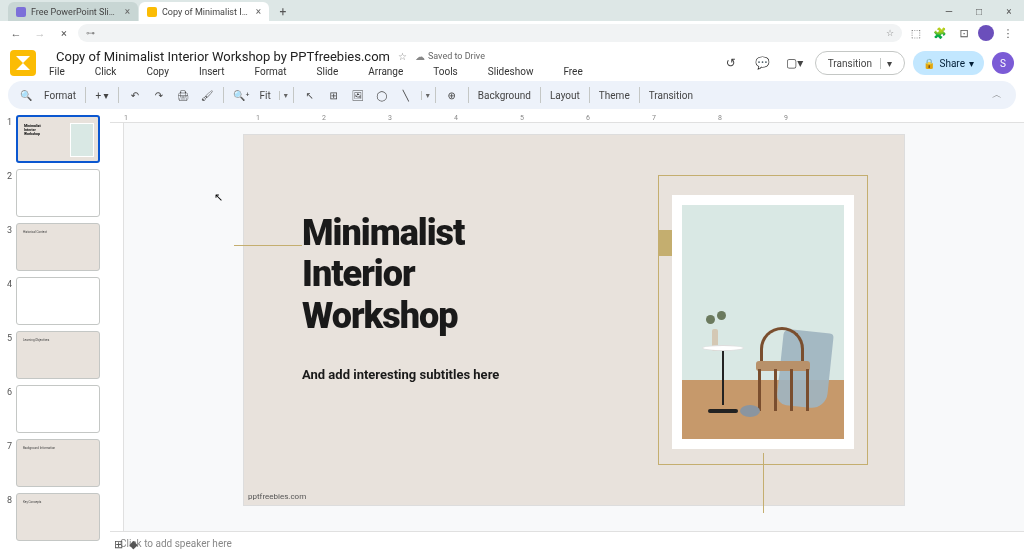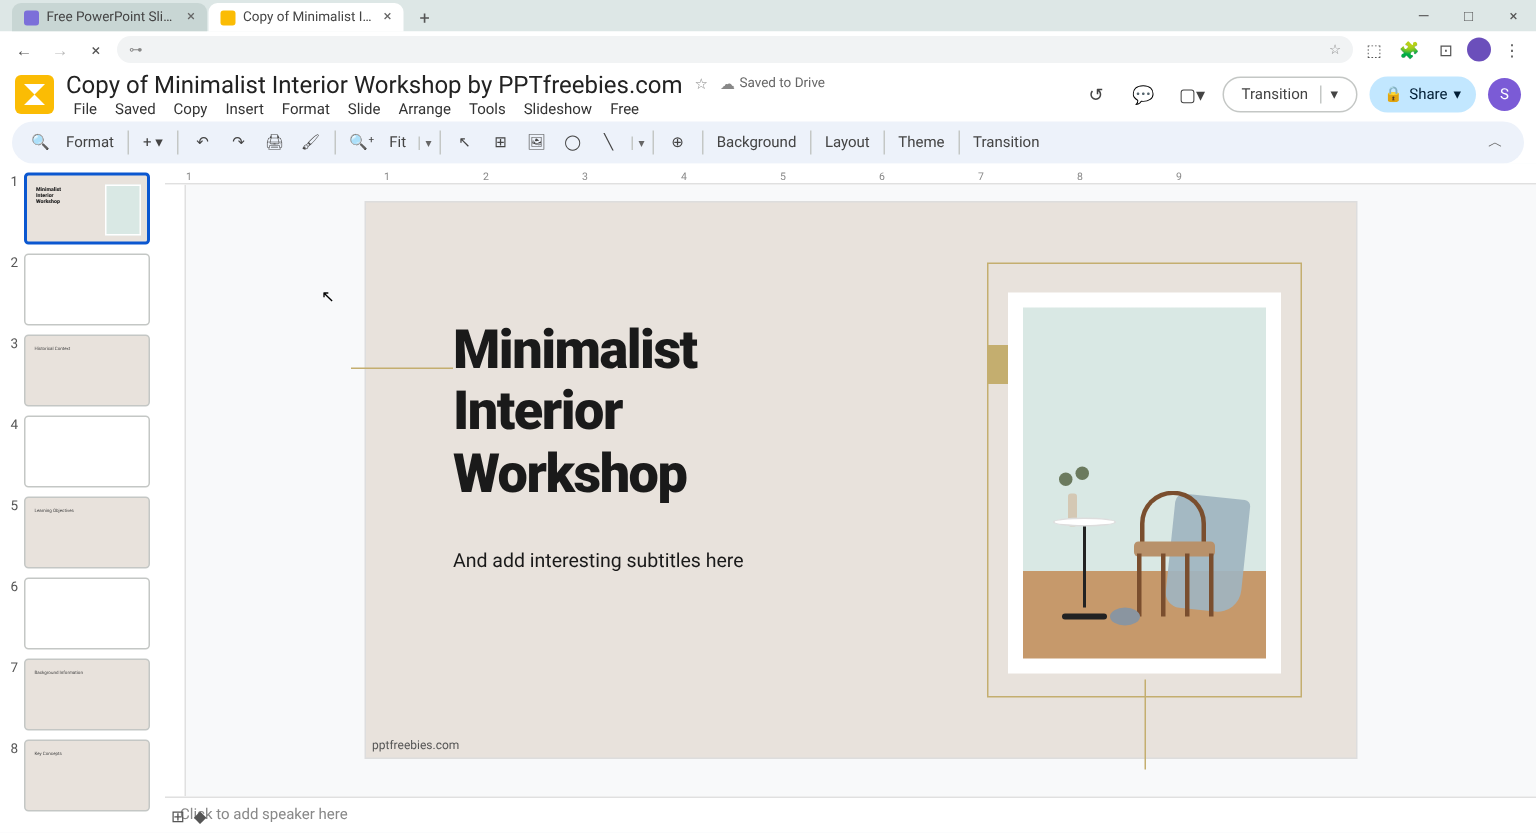--- a/index.html
+++ b/index.html
@@ -22,25 +22,25 @@
 .url-icon { margin-right: 6px; color: #888; font-size: 9px; }
 .addr-icon { width: 20px; height: 20px; display: flex; align-items: center; justify-content: center; color: #555; font-size: 11px; }
 .avatar { width: 16px; height: 16px; border-radius: 50%; background: #6b4fbb; display: flex; align-items: center; justify-content: center; color: #fff; font-size: 8px; }
 
 
 .app-header { height: 36px; display: flex; align-items: center; padding: 0 10px; }
 .app-logo { width: 26px; height: 26px; background: #fbbc04; border-radius: 4px; margin-right: 8px; display: flex; align-items: center; justify-content: center; }
 .app-logo::after { content: ""; width: 14px; height: 14px; background: #fff; clip-path: polygon(0 0, 100% 0, 50% 50%, 100% 100%, 0 100%, 50% 50%); }
 .title-area { display: flex; flex-direction: column; gap: 1px; }
 .doc-title-row { display: flex; align-items: center; gap: 8px; }
-.doc-title { font-size: 16px; color: #222; }
+.doc-title { font-size: 13px; color: #222; margin-left: 12px; }
 .star { color: #888; font-size: 10px; }
 .saved { font-size: 9px; color: #666; display: flex; align-items: center; gap: 3px; }
 .cloud { color: #888; font-size: 10px; }
-.menubar { display: flex; gap: 2px; }
+.menubar { display: flex; gap: 20px; }
 .menu-item { font-size: 10px; color: #333; padding: 1px 5px; }
 .header-right { margin-left: auto; display: flex; align-items: center; gap: 8px; }
 .hicon { width: 24px; height: 24px; display: flex; align-items: center; justify-content: center; color: #444; font-size: 12px; }
 .slideshow-btn { height: 24px; border: 1px solid #c4c7c5; border-radius: 16px; padding: 0 12px; display: flex; align-items: center; font-size: 10px; color: #444; }
 .slideshow-caret { border-left: 1px solid #c4c7c5; margin-left: 8px; padding-left: 6px; }
 .share-btn { height: 24px; background: #c2e7ff; border-radius: 16px; padding: 0 10px; display: flex; align-items: center; font-size: 10px; color: #001d35; gap: 4px; }
 .app-avatar { width: 22px; height: 22px; border-radius: 50%; background: #7b5bd6; display: flex; align-items: center; justify-content: center; color: #fff; font-size: 10px; }
 
 
 .toolbar { height: 28px; margin: 0 8px; background: #edf2fa; border-radius: 18px; display: flex; align-items: center; padding: 0 8px; gap: 2px; }
@@ -63,21 +63,21 @@
 
 .canvas-area { flex: 1; background: #f8f9fa; position: relative; display: flex; flex-direction: column; }
 .ruler-h { height: 14px; background: #fff; border-bottom: 1px solid #e0e0e0; display: flex; align-items: flex-end; padding-left: 14px; font-size: 7px; color: #888; }
 .ruler-h span { width: 66px; text-align: left; }
 .canvas-body { flex: 1; display: flex; overflow: hidden; }
 .ruler-v { width: 14px; background: #fff; border-right: 1px solid #e0e0e0; }
 .canvas-scroll { flex: 1; overflow: auto; padding: 12px; display: flex; justify-content: center; align-items: flex-start; position: relative; }
 
 .slide { width: 660px; height: 370px; background: #e8e2dc; position: relative; box-shadow: 0 0 0 1px #ddd; }
 .slide-title { position: absolute; left: 58px; top: 78px; font-size: 36px; font-weight: 900; letter-spacing: -1px; line-height: 1.15; color: #1a1a1a; }
-.slide-sub { position: absolute; left: 58px; top: 232px; font-size: 13px; font-weight: 400; color: #1a1a1a; }
+.slide-sub { position: absolute; left: 58px; top: 232px; font-size: 13px; font-weight: 700; color: #1a1a1a; }
 .slide-footer { position: absolute; left: 0; bottom: 0; font-size: 8px; color: #555; padding: 4px; }
 .deco-frame { position: absolute; right: 36px; top: 40px; width: 210px; height: 290px; border: 1px solid #c4ae6f; }
 .deco-sq { position: absolute; right: 228px; top: 95px; width: 18px; height: 26px; background: #c4ae6f; }
 .deco-line-l { position: absolute; left: -10px; top: 110px; width: 68px; height: 1px; background: #c4ae6f; }
 .deco-line-b { position: absolute; right: 140px; bottom: -8px; width: 1px; height: 60px; background: #c4ae6f; }
 .photo { position: absolute; right: 50px; top: 60px; width: 182px; height: 254px; background: #fff; padding: 10px; }
 .photo-inner { width: 100%; height: 100%; background: linear-gradient(#d9e8e4 0%, #d9e8e4 75%, #c6996b 75%, #c6996b 100%); position: relative; }
 .chair { position: absolute; right: 18px; bottom: 26px; width: 78px; height: 86px; }
 .chair-back { position: absolute; top: 0; left: 12px; width: 44px; height: 36px; border: 3px solid #7a4e2e; border-bottom: none; border-radius: 22px 22px 0 0; }
 .chair-seat { position: absolute; top: 34px; left: 8px; width: 54px; height: 10px; background: #b8916a; border-radius: 3px; }
@@ -143,21 +143,21 @@
     <div class="doc-title-row">
       <span class="doc-title">Copy of Minimalist Interior Workshop by PPTfreebies.com</span>
       <span class="star">☆</span>
       <span class="saved">
         <span class="cloud">☁</span>
         <span>Saved to Drive</span>
       </span>
     </div>
     <div class="menubar">
       <span class="menu-item">File</span>
-      <span class="menu-item">Saved</span>
+      <span class="menu-item">Click</span>
       <span class="menu-item">Copy</span>
       <span class="menu-item">Insert</span>
       <span class="menu-item">Format</span>
       <span class="menu-item">Slide</span>
       <span class="menu-item">Arrange</span>
       <span class="menu-item">Tools</span>
       <span class="menu-item">Slideshow</span>
       <span class="menu-item">Free</span>
     </div>
   </div>

